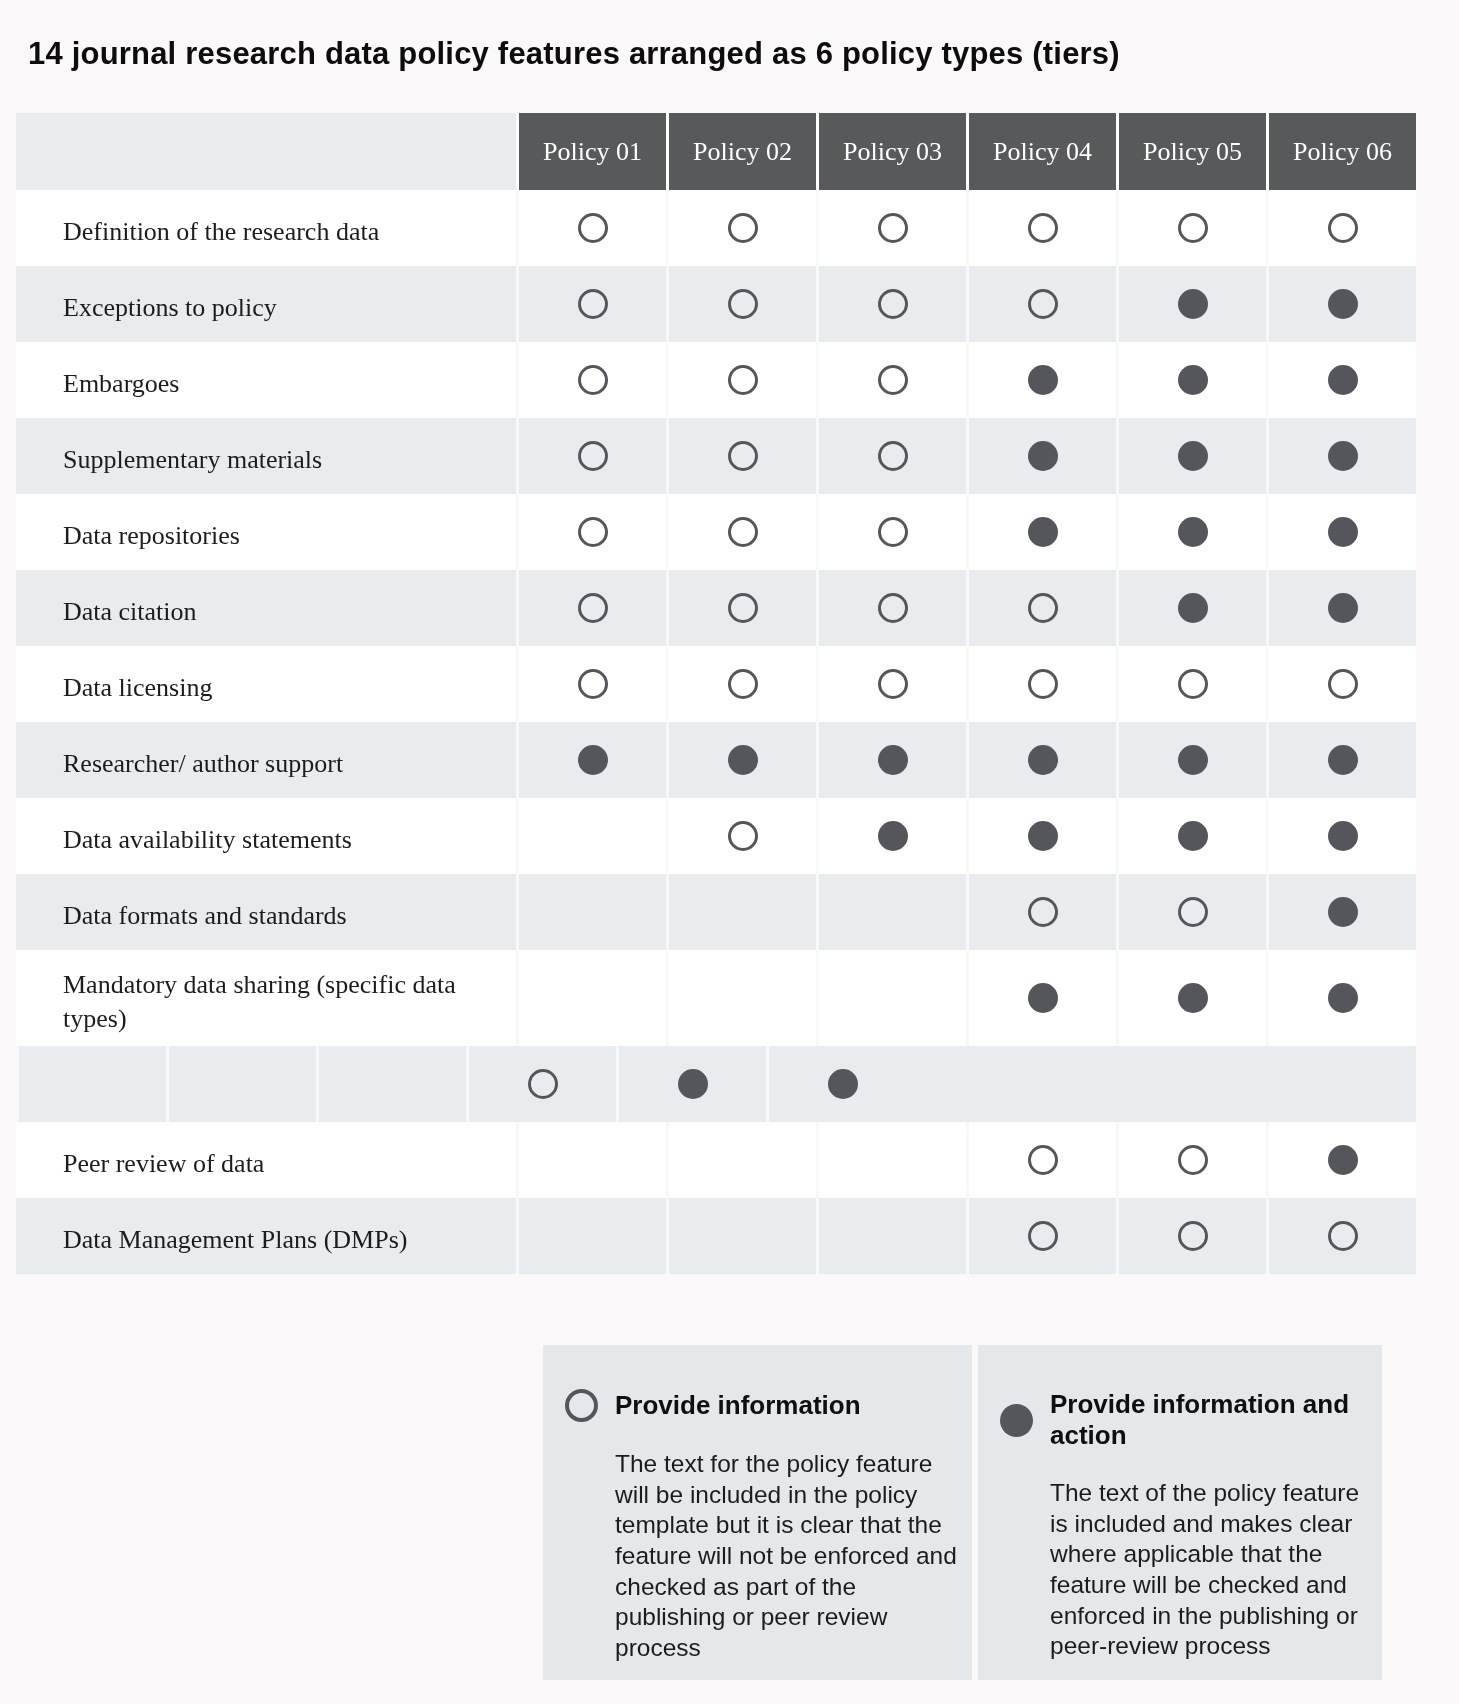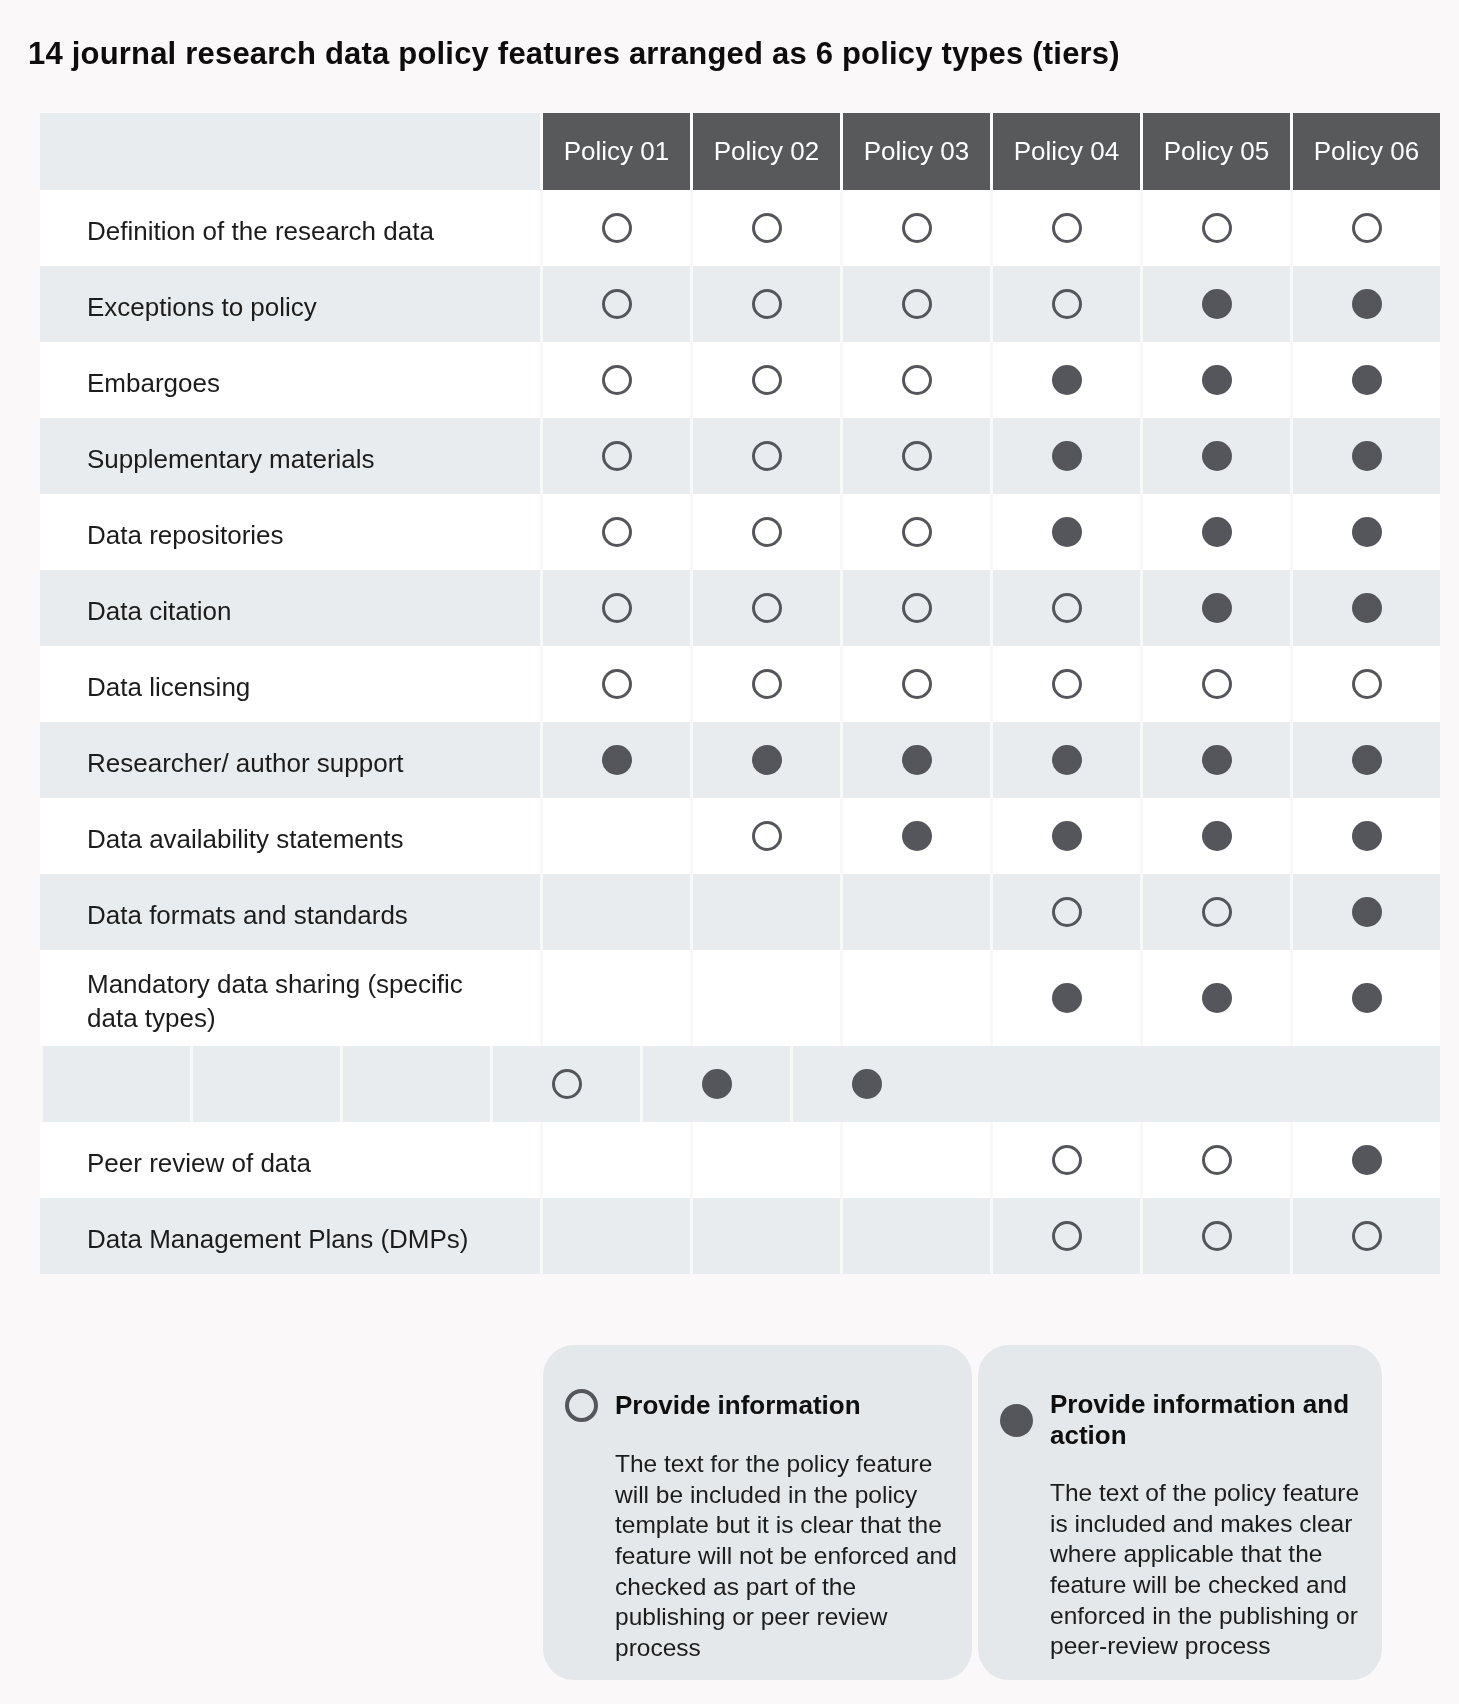--- a/index.html
+++ b/index.html
@@ -22,22 +22,23 @@
   }
   .figure-title{
     font-size:31px;
     font-weight:bold;
     color:#0d0d0d;
     padding:36px 22px 0 28px;
     letter-spacing:0.2px;
   }
   .matrix{
     position:absolute;
-    left:40px;top:113px;
+    left:16px;top:113px;
     width:1400px;
+    font-family:Liberation Serif, serif;
   }
   .mrow{display:flex;width:100%;}
   .corner-cell{
     width:500px;flex:none;
     background:var(--alt-row-bg);
     height:77px;
   }
   .colhead{
     width:150px;flex:none;
     height:77px;
@@ -72,21 +73,20 @@
   .legend{
     position:absolute;
     left:543px;top:1345px;
     display:flex;
     gap:6px;
   }
   .legend-box{
     background:var(--legend-bg);
     height:335px;
     padding:44px 14px 0 22px;
-    border-radius:31px;
   }
   .legend-box.first{width:429px;}
   .legend-box.second{width:404px;}
   .legend-head{
     display:flex;align-items:center;gap:17px;
   }
   .legend-head .dot{width:33px;height:33px;}
   .legend-head .dot.open{border-width:4px;}
   .legend-title{
     font-size:26px;font-weight:bold;margin:0;color:#0f0f0f;

